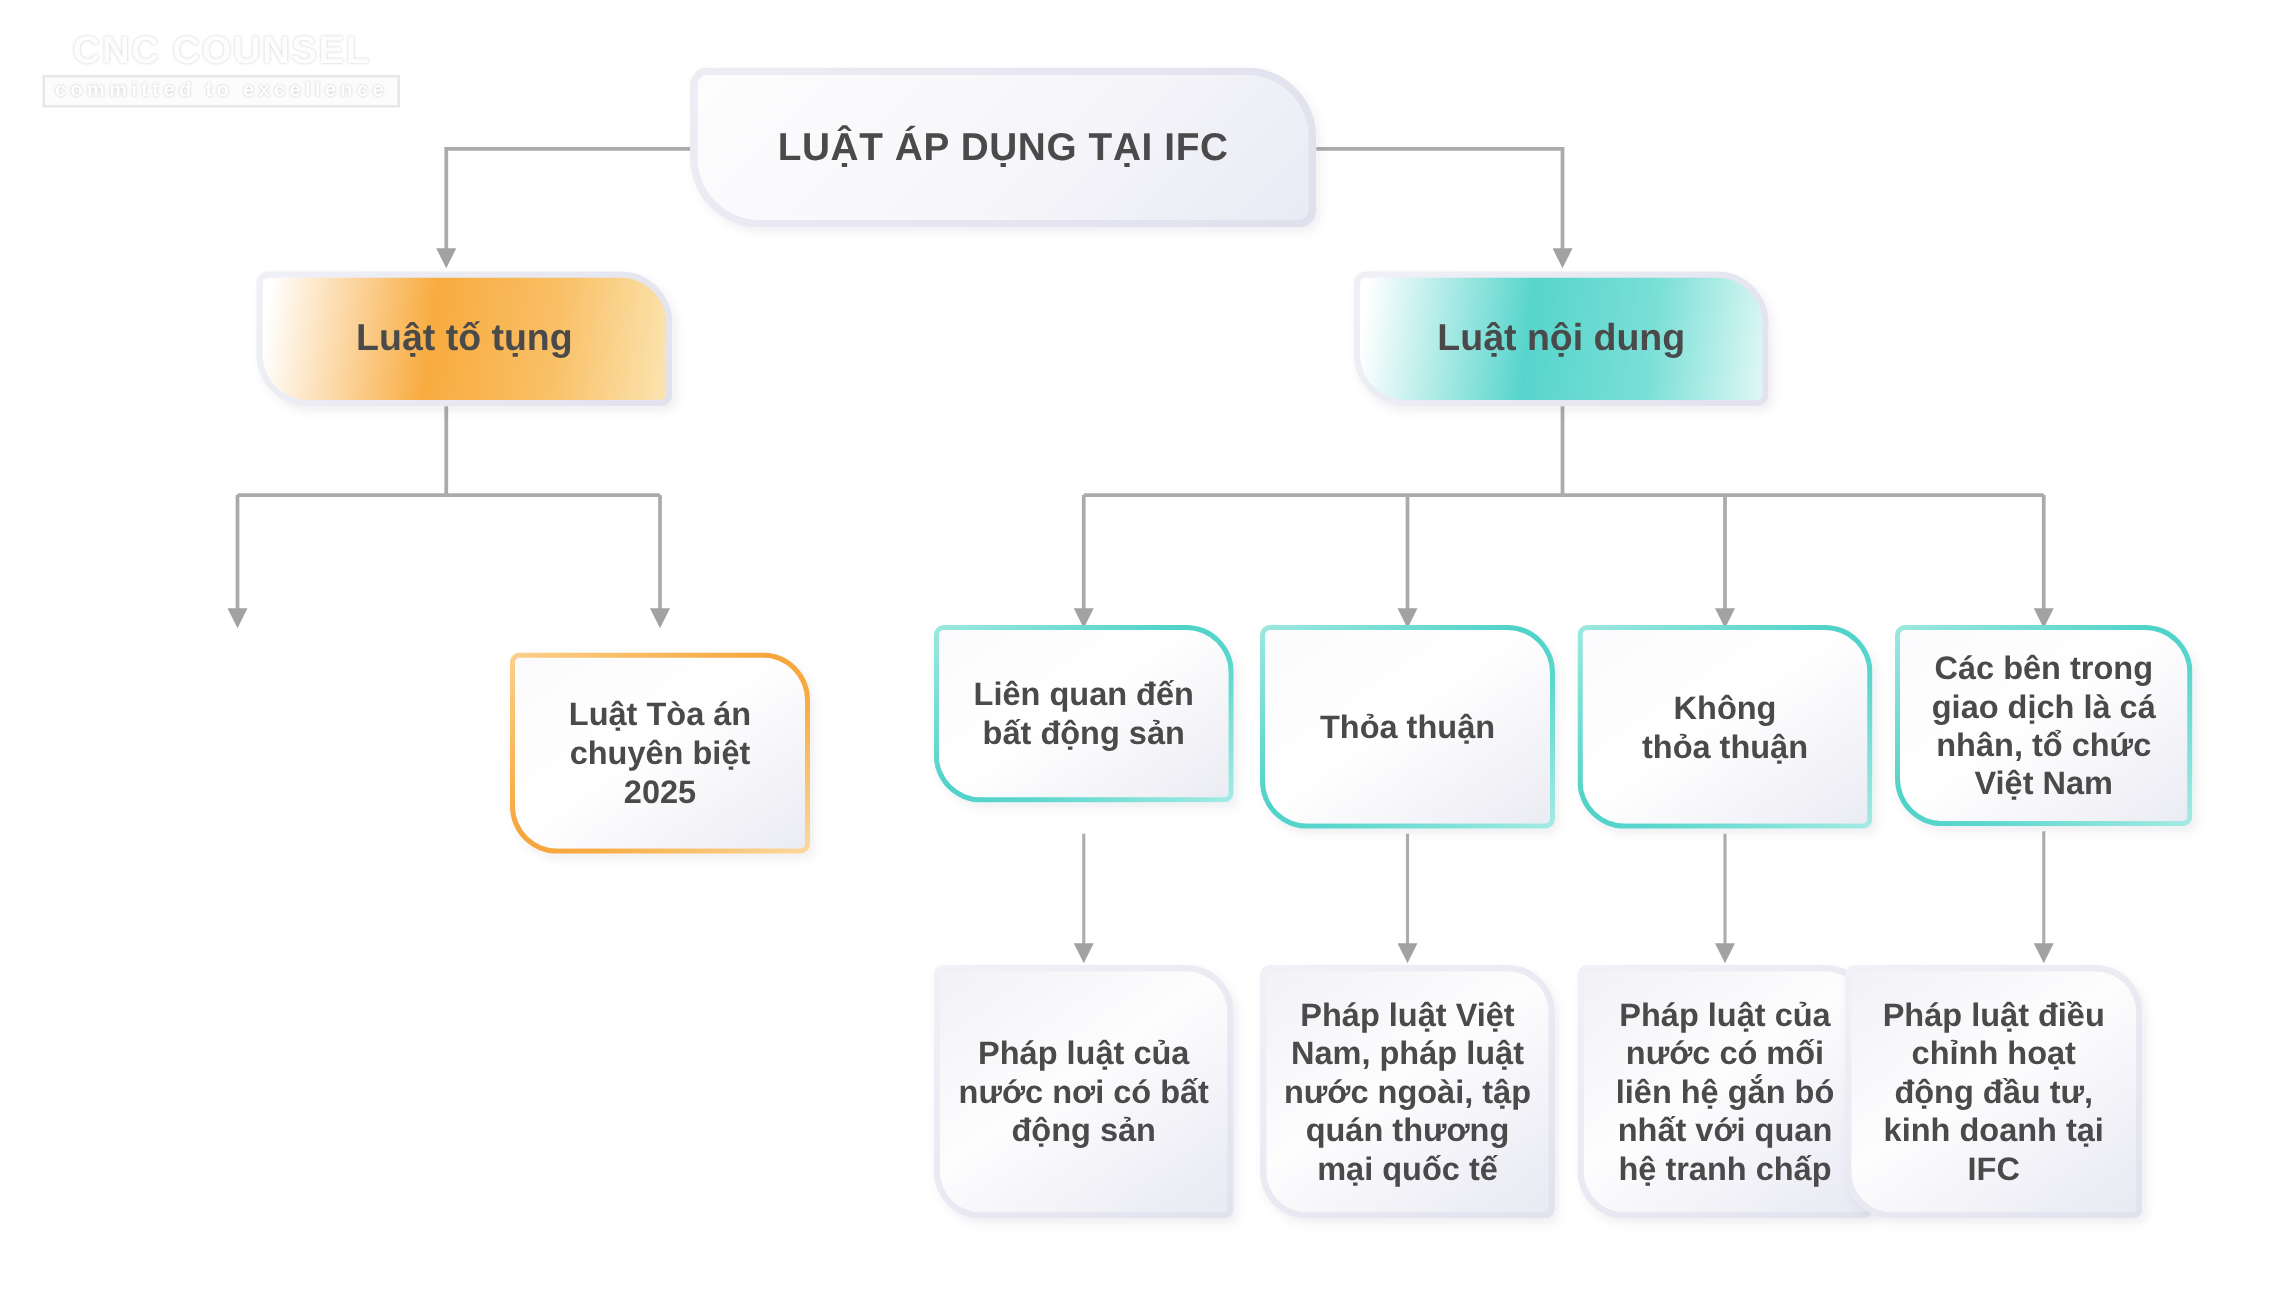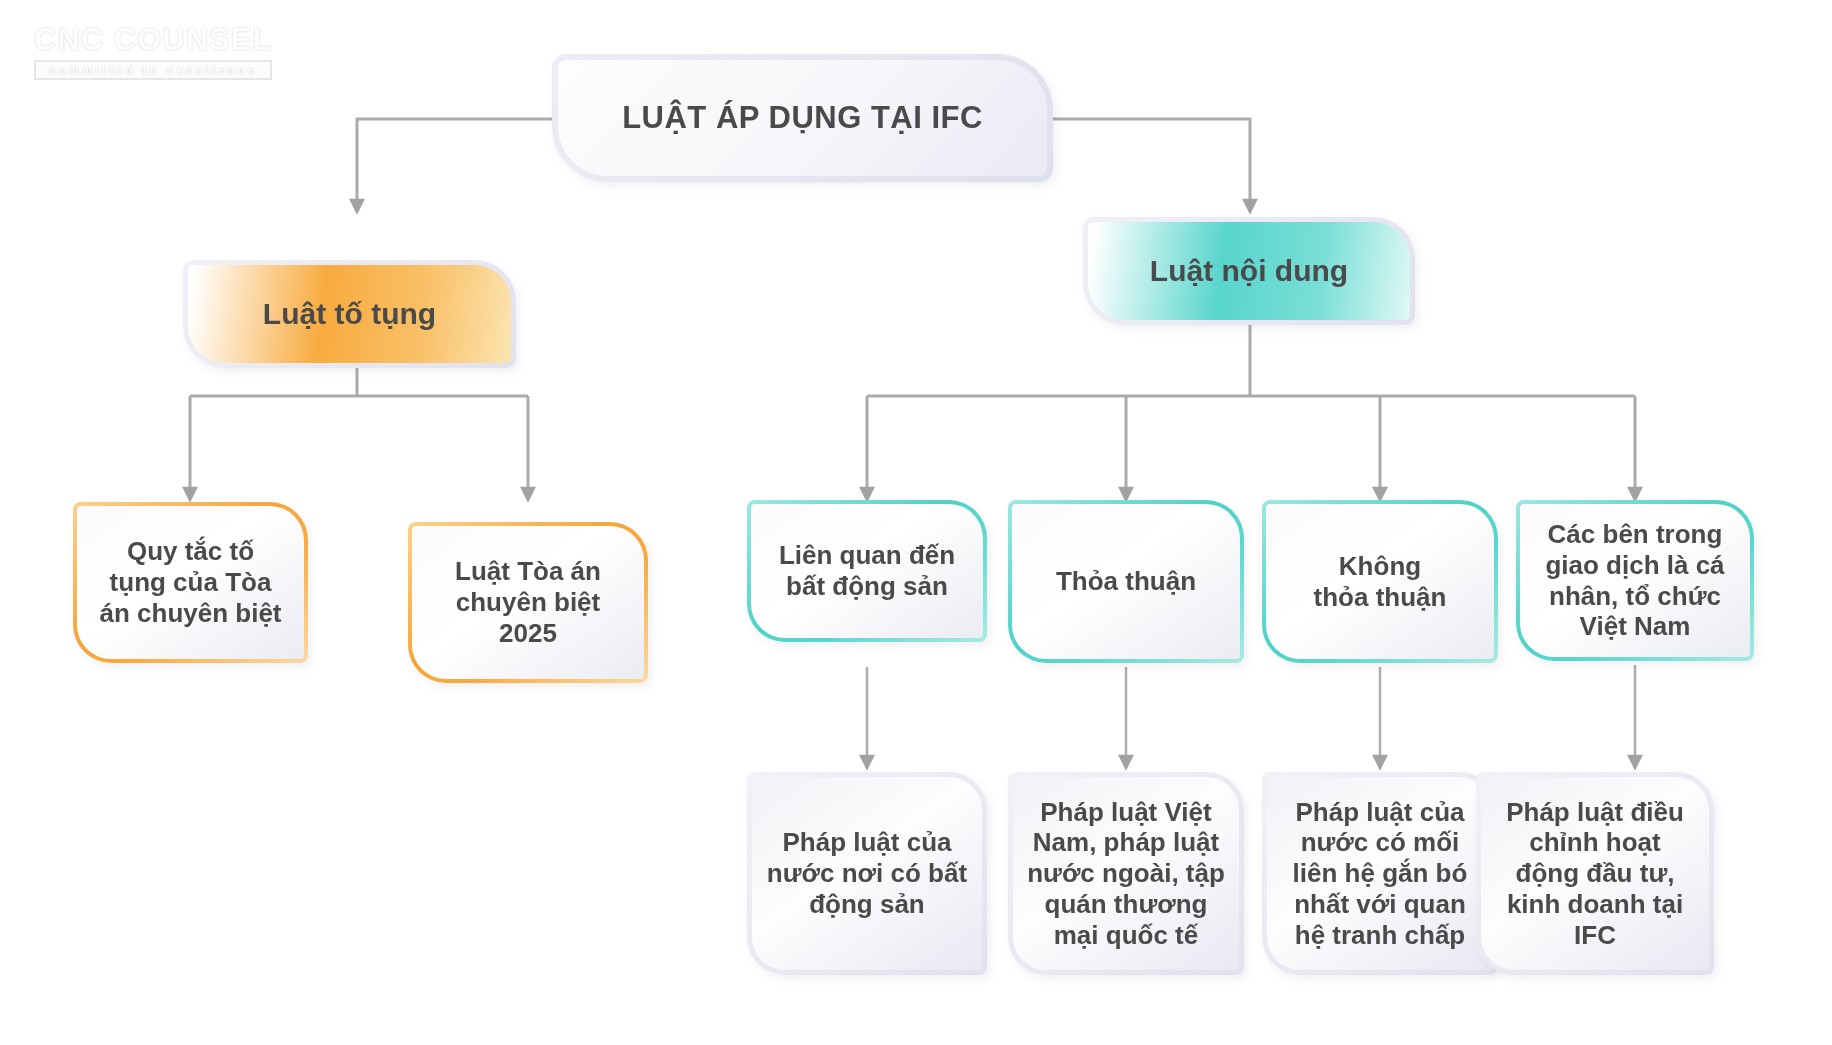--- a/index.html
+++ b/index.html
@@ -18,21 +18,21 @@
     font-size:31px;font-weight:700;letter-spacing:1px;
     color:#fdfdfd;text-shadow:0 0 2px rgba(130,130,140,.45);
     line-height:1.05;
   }
   .logo-tagline{
     margin-top:3px;
     display:block;
     border:2px solid #e7e7ea;
     background:#fcfcfd;
     padding:2px 8px;
-    font-size:11px;font-weight:700;letter-spacing:3.5px;
+    font-size:16px;font-weight:700;letter-spacing:3.5px;
     color:#ffffff;text-shadow:0 0 2px rgba(140,140,150,.5);
   }
 
   
   .node{
     position:absolute;
     display:flex;align-items:center;justify-content:center;
     text-align:center;
     white-space:pre-line;
     color:#4a4a4a;font-weight:700;
@@ -127,26 +127,23 @@
     </g>
   </svg>
 
   <div class="logo">
     <div class="logo-name">CNC COUNSEL</div>
     <div class="logo-tagline">committed to excellence</div>
   </div>
 
   <div class="node root-box" style="left:552px;top:54px;width:501px;height:128px;">LUẬT ÁP DỤNG TẠI IFC</div>
 
-  <div class="node branch branch-orange" style="left:183px;top:217px;width:333px;height:108px;margin-top:43px;">Luật tố tụng</div>
+  <div class="node branch branch-orange" style="left:205px;top:217px;width:333px;height:108px;">Luật tố tụng</div>
   <div class="node branch branch-teal" style="left:1083px;top:217px;width:332px;height:108px;">Luật nội dung</div>
 
-  <div class="node leaf leaf-orange" style="left:73px;top:502px;width:235px;height:161px;">Quy tắc tố
-tụng của Tòa
-án chuyên biệt</div>
   <div class="node leaf leaf-orange" style="left:408px;top:522px;width:240px;height:161px;">Luật Tòa án
 chuyên biệt
 2025</div>
 
   <div class="node leaf leaf-teal" style="left:747px;top:500px;width:240px;height:142px;">Liên quan đến
 bất động sản</div>
   <div class="node leaf leaf-teal" style="left:1008px;top:500px;width:236px;height:163px;">Thỏa thuận</div>
   <div class="node leaf leaf-teal" style="left:1262px;top:500px;width:236px;height:163px;">Không
 thỏa thuận</div>
   <div class="node leaf leaf-teal" style="left:1516px;top:500px;width:238px;height:161px;">Các bên trong

